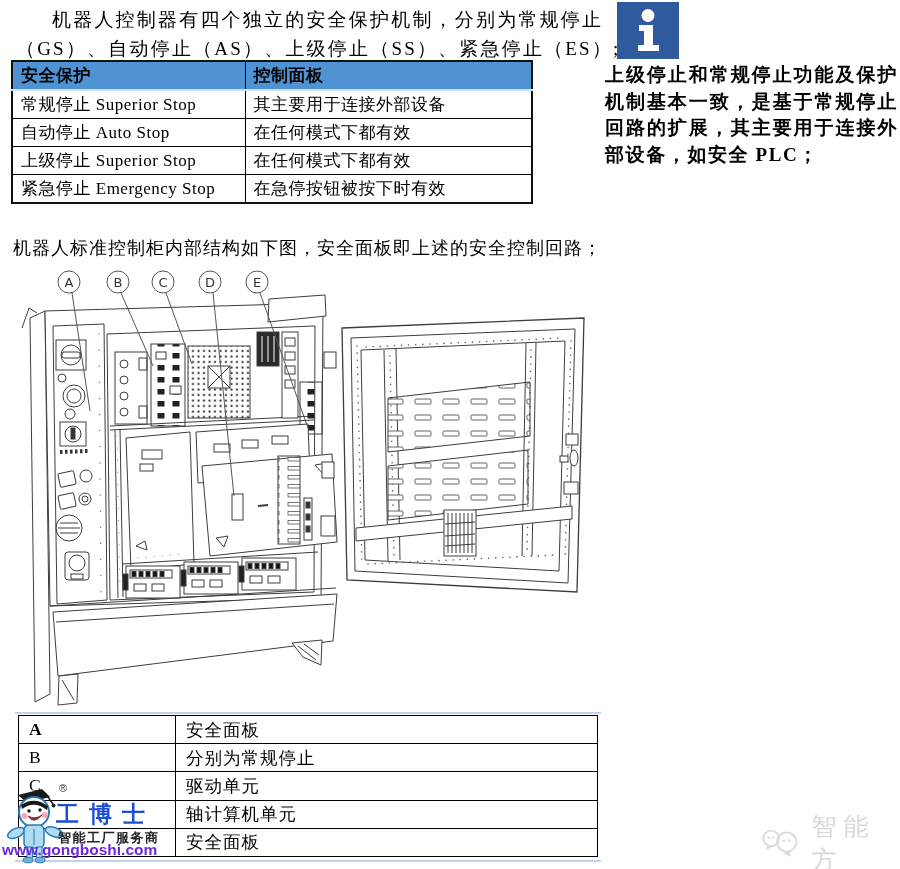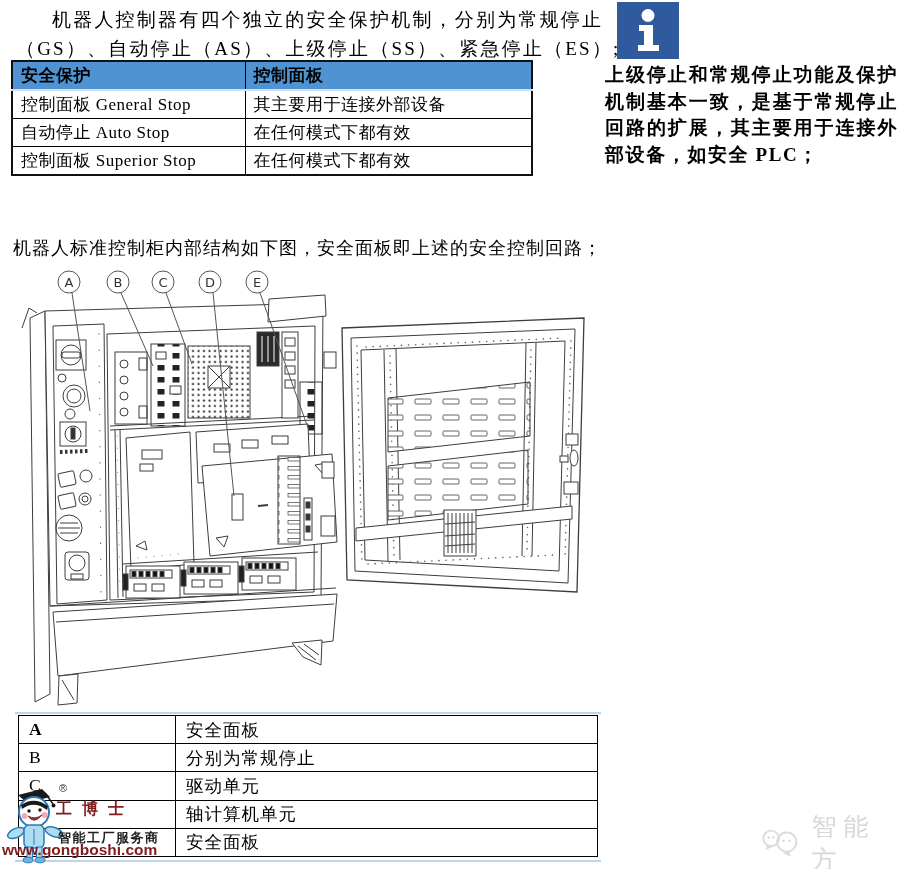--- a/index.html
+++ b/index.html
@@ -36,23 +36,23 @@
   .rule-bottom{top:860px;}
   .tbl2{position:absolute;left:18px;top:715px;width:580px;border-collapse:collapse;table-layout:fixed;
         font-size:17.5px;border:1px solid #000;}
   .tbl2 td{border:1px solid #000;height:27.2px;padding:0 10px;letter-spacing:1px;white-space:nowrap;overflow:hidden;}
   .tbl2 tr:first-child td:first-child{font-weight:bold;}
 
   
   .logo{position:absolute;left:4px;top:779px;width:210px;height:88px;pointer-events:none;}
   .logo .mascot{position:absolute;left:0;top:6px;}
   .logo .reg{position:absolute;left:55px;top:3px;font-size:11px;color:#333;font-family:"Liberation Sans",sans-serif;}
-  .logo .name{position:absolute;left:52px;top:20px;font-size:16px;font-weight:bold;letter-spacing:10px;color:#7f1d1d;}
+  .logo .name{position:absolute;left:52px;top:20px;font-size:23px;font-weight:bold;letter-spacing:10px;color:#1d4ed8;}
   .logo .tagline{position:absolute;left:54px;top:50px;font-size:13px;font-weight:bold;letter-spacing:1.5px;color:#222;}
-  .logo .url{position:absolute;left:-2px;top:62px;font-size:15.5px;font-weight:bold;color:#7f1d1d;
+  .logo .url{position:absolute;left:-2px;top:62px;font-size:15.5px;font-weight:bold;color:#6d28d9;
         font-family:"Liberation Sans",sans-serif;}
 
   
   .watermark{position:absolute;left:761px;top:810px;display:flex;align-items:center;gap:10px;}
   .watermark .wm-text{font-family:"Liberation Sans",sans-serif;font-size:25px;letter-spacing:7px;color:#d7d7d7;}
 </style>
 </head>
 <body>
 
 <div class="page">
@@ -68,30 +68,34 @@
         <col>
       </colgroup>
     <thead>
       <tr>
         <th>安全保护</th>
         <th>控制面板</th>
       </tr>
     </thead>
     <tbody>
       <tr>
-        <td>控制面板 General Stop</td>
+        <td>常规停止 Superior Stop</td>
         <td>其主要用于连接外部设备</td>
       </tr>
       <tr>
         <td>自动停止 Auto Stop</td>
         <td>在任何模式下都有效</td>
       </tr>
       <tr>
-        <td>控制面板 Superior Stop</td>
+        <td>上级停止 Superior Stop</td>
         <td>在任何模式下都有效</td>
+      </tr>
+      <tr>
+        <td>紧急停止 Emergency Stop</td>
+        <td>在急停按钮被按下时有效</td>
       </tr>
     </tbody>
   </table>
 
   <div class="note-icon">
     <svg width="62" height="57" viewBox="0 0 62 57">
       <rect x="0" y="0" width="62" height="57" fill="#305a9e"></rect>
       <circle cx="31" cy="13.5" r="6.5" fill="#fff"></circle>
       <path d="M22,23 h14 v20 h6 v6 H21 v-6 h6 V29 h-5 z" fill="#fff"></path>
     </svg>

